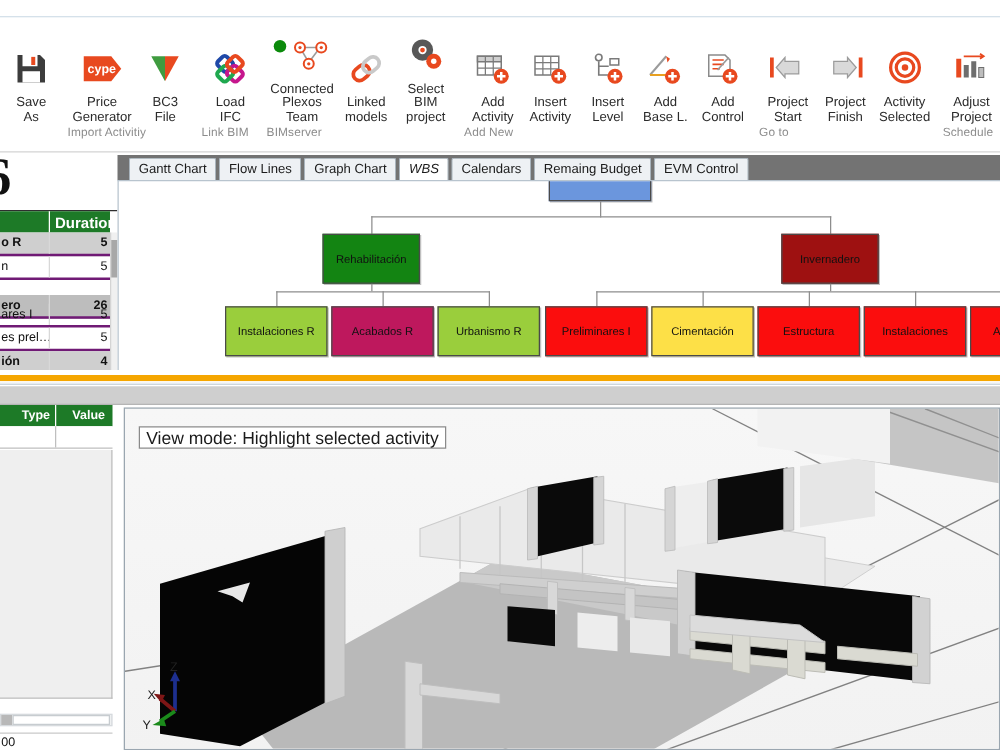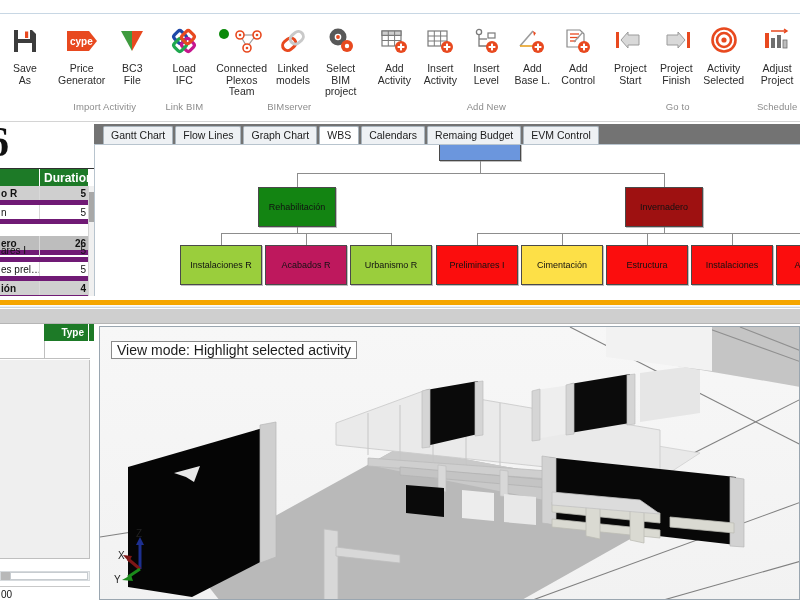--- a/index.html
+++ b/index.html
@@ -19,23 +19,23 @@
   }
 
   
   .ribbon {
     position:absolute; left:0; top:14px; width:800px; height:108px;
     background:#ffffff;
     border-bottom:1px solid #d4d4d4;
   }
   .ribbon-inner { position:relative; display:flex; align-items:flex-start; height:100%; padding-left:2px; }
   .rgroup { position:relative; display:flex; flex-direction:column; height:100%; }
-  .rgroup-items { display:flex; align-items:flex-start; padding-top:5px; height:86px; }
+  .rgroup-items { display:flex; align-items:flex-end; padding-top:5px; height:86px; }
   .rgroup-title {
-    font-size:9.5px; color:#8c8c8c; text-align:center; height:16px; line-height:14px;
+    font-size:9.5px; color:#8c8c8c; text-align:left; height:16px; line-height:14px;
     letter-spacing:.1px;
   }
   .rsep { width:1px; background:#e0e0e0; height:84px; margin:8px 3px 0 3px; align-self:flex-start;}
   .rbtn {
     display:flex; flex-direction:column; align-items:center; justify-content:flex-start;
     min-width:46px; padding:2px 4px 0 4px; cursor:default;
   }
   .rbtn .glyph { height:40px; display:flex; align-items:center; justify-content:center; }
   .rbtn .lbl {
     font-size:10.5px; color:#2b2b2b; text-align:center; line-height:11.5px; margin-top:2px;
@@ -47,21 +47,21 @@
     position:absolute; left:0; top:124px; width:800px; height:20px;
     background:#737373;
   }
   .tabs { position:absolute; left:103px; top:0px; display:flex; align-items:flex-end; height:20px;}
   .tab {
     font-size:10.5px; color:#1b1b1b; background:#eef1f4;
     border:1px solid #a9b4bd; border-bottom:none;
     padding:2px 7px 3px 7px; margin-right:2px; line-height:12px;
     border-radius:2px 2px 0 0; cursor:default;
   }
-  .tab.active { background:#ffffff; border-color:#a9b4bd; }
+  .tab.active { background:#ffffff; border-color:#a9b4bd;font-style:italic; }
 
   
   .wbs-panel {
     position:absolute; left:94px; top:144px; width:706px; height:152px;
     background:#ffffff; border-left:1px solid #b8c4ce; border-top:1px solid #b8c4ce;
     overflow:hidden;
   }
   .wbs-canvas { position:relative; width:100%; height:100%; }
   .node {
     position:absolute; display:flex; align-items:center; justify-content:center;
@@ -82,21 +82,21 @@
   }
   .hline-dark { position:absolute; left:0; top:44px; width:94px; height:1px; background:#2f2f2f; }
   .grid-head {
     position:absolute; left:0; top:45px; width:88px; height:17px; background:#1d7a27;
     display:flex; color:#fff; font-size:12px; font-weight:bold;
   }
   .grid-head .col1 { width:40px; border-right:1px solid #ffffff; }
   .grid-head .col2 { width:48px; padding-left:4px; display:flex; align-items:center;}
   .grid-row {
     position:absolute; left:0; width:88px; height:19px; display:flex;
-    font-size:10px; color:#111; border-bottom:5px solid #701a75;
+    font-size:10px; color:#111; border-bottom:2px solid #701a75;
     align-items:center;
   }
   .grid-row .c1 { width:40px; padding-left:1px; overflow:hidden; white-space:nowrap; border-right:1px solid #d8d8d8; height:100%; display:flex; align-items:center;}
   .grid-row .c2 { width:48px; padding-right:2px; display:flex; align-items:center; justify-content:flex-end; overflow:hidden;}
   .grid-row.alt { background:#cfcfcf; font-weight:bold; }
   .grid-row.sel { background:#bdbdbd; font-weight:bold; }
   .vscroll-top {
     position:absolute; left:88px; top:62px; width:6px; height:110px; background:#f0f0f0;
     border-left:1px solid #d4d4d4;
   }
@@ -107,21 +107,21 @@
   .splitter-shade  { position:absolute; left:0; top:305px; width:800px; height:3px;
      background:linear-gradient(#ffffff,#e9eef2); border-bottom:1px solid #cdd7de;}
   .gray-band { position:absolute; left:0; top:309px; width:800px; height:15px; background:#cfcfcf;
      border-bottom:1px solid #b5b5b5;}
 
   
   .left-bottom {
     position:absolute; left:0; top:324px; width:94px; height:276px; background:#ffffff; overflow:hidden;
   }
   .prop-head { position:absolute; left:0; top:0px; width:90px; height:17px; background:#1d7a27;
-     display:flex; color:#fff; font-size:10px; font-weight:bold;margin-left:44px; }
+     display:flex; color:#fff; font-size:10px; font-weight:bold; }
   .prop-head .p1 { width:45px; display:flex; align-items:center; justify-content:flex-end; padding-right:4px;
      border-right:1px solid #fff;}
   .prop-head .p2 { width:45px; display:flex; align-items:center; justify-content:flex-end; padding-right:6px;}
   .prop-row { position:absolute; left:0; top:17px; width:90px; height:18px; background:#fff;
      border-bottom:1px solid #bfbfbf; display:flex;}
   .prop-row .p1 { width:45px; border-right:1px solid #bfbfbf; }
   .prop-body { position:absolute; left:0; top:36px; width:90px; height:199px; background:#efefef;
      border-right:1px solid #bfbfbf; border-bottom:1px solid #bfbfbf;}
   .hscroll-bottom { position:absolute; left:0; top:247px; width:90px; height:10px; background:#eef0f1;
      border:1px solid #d6dadd;}

